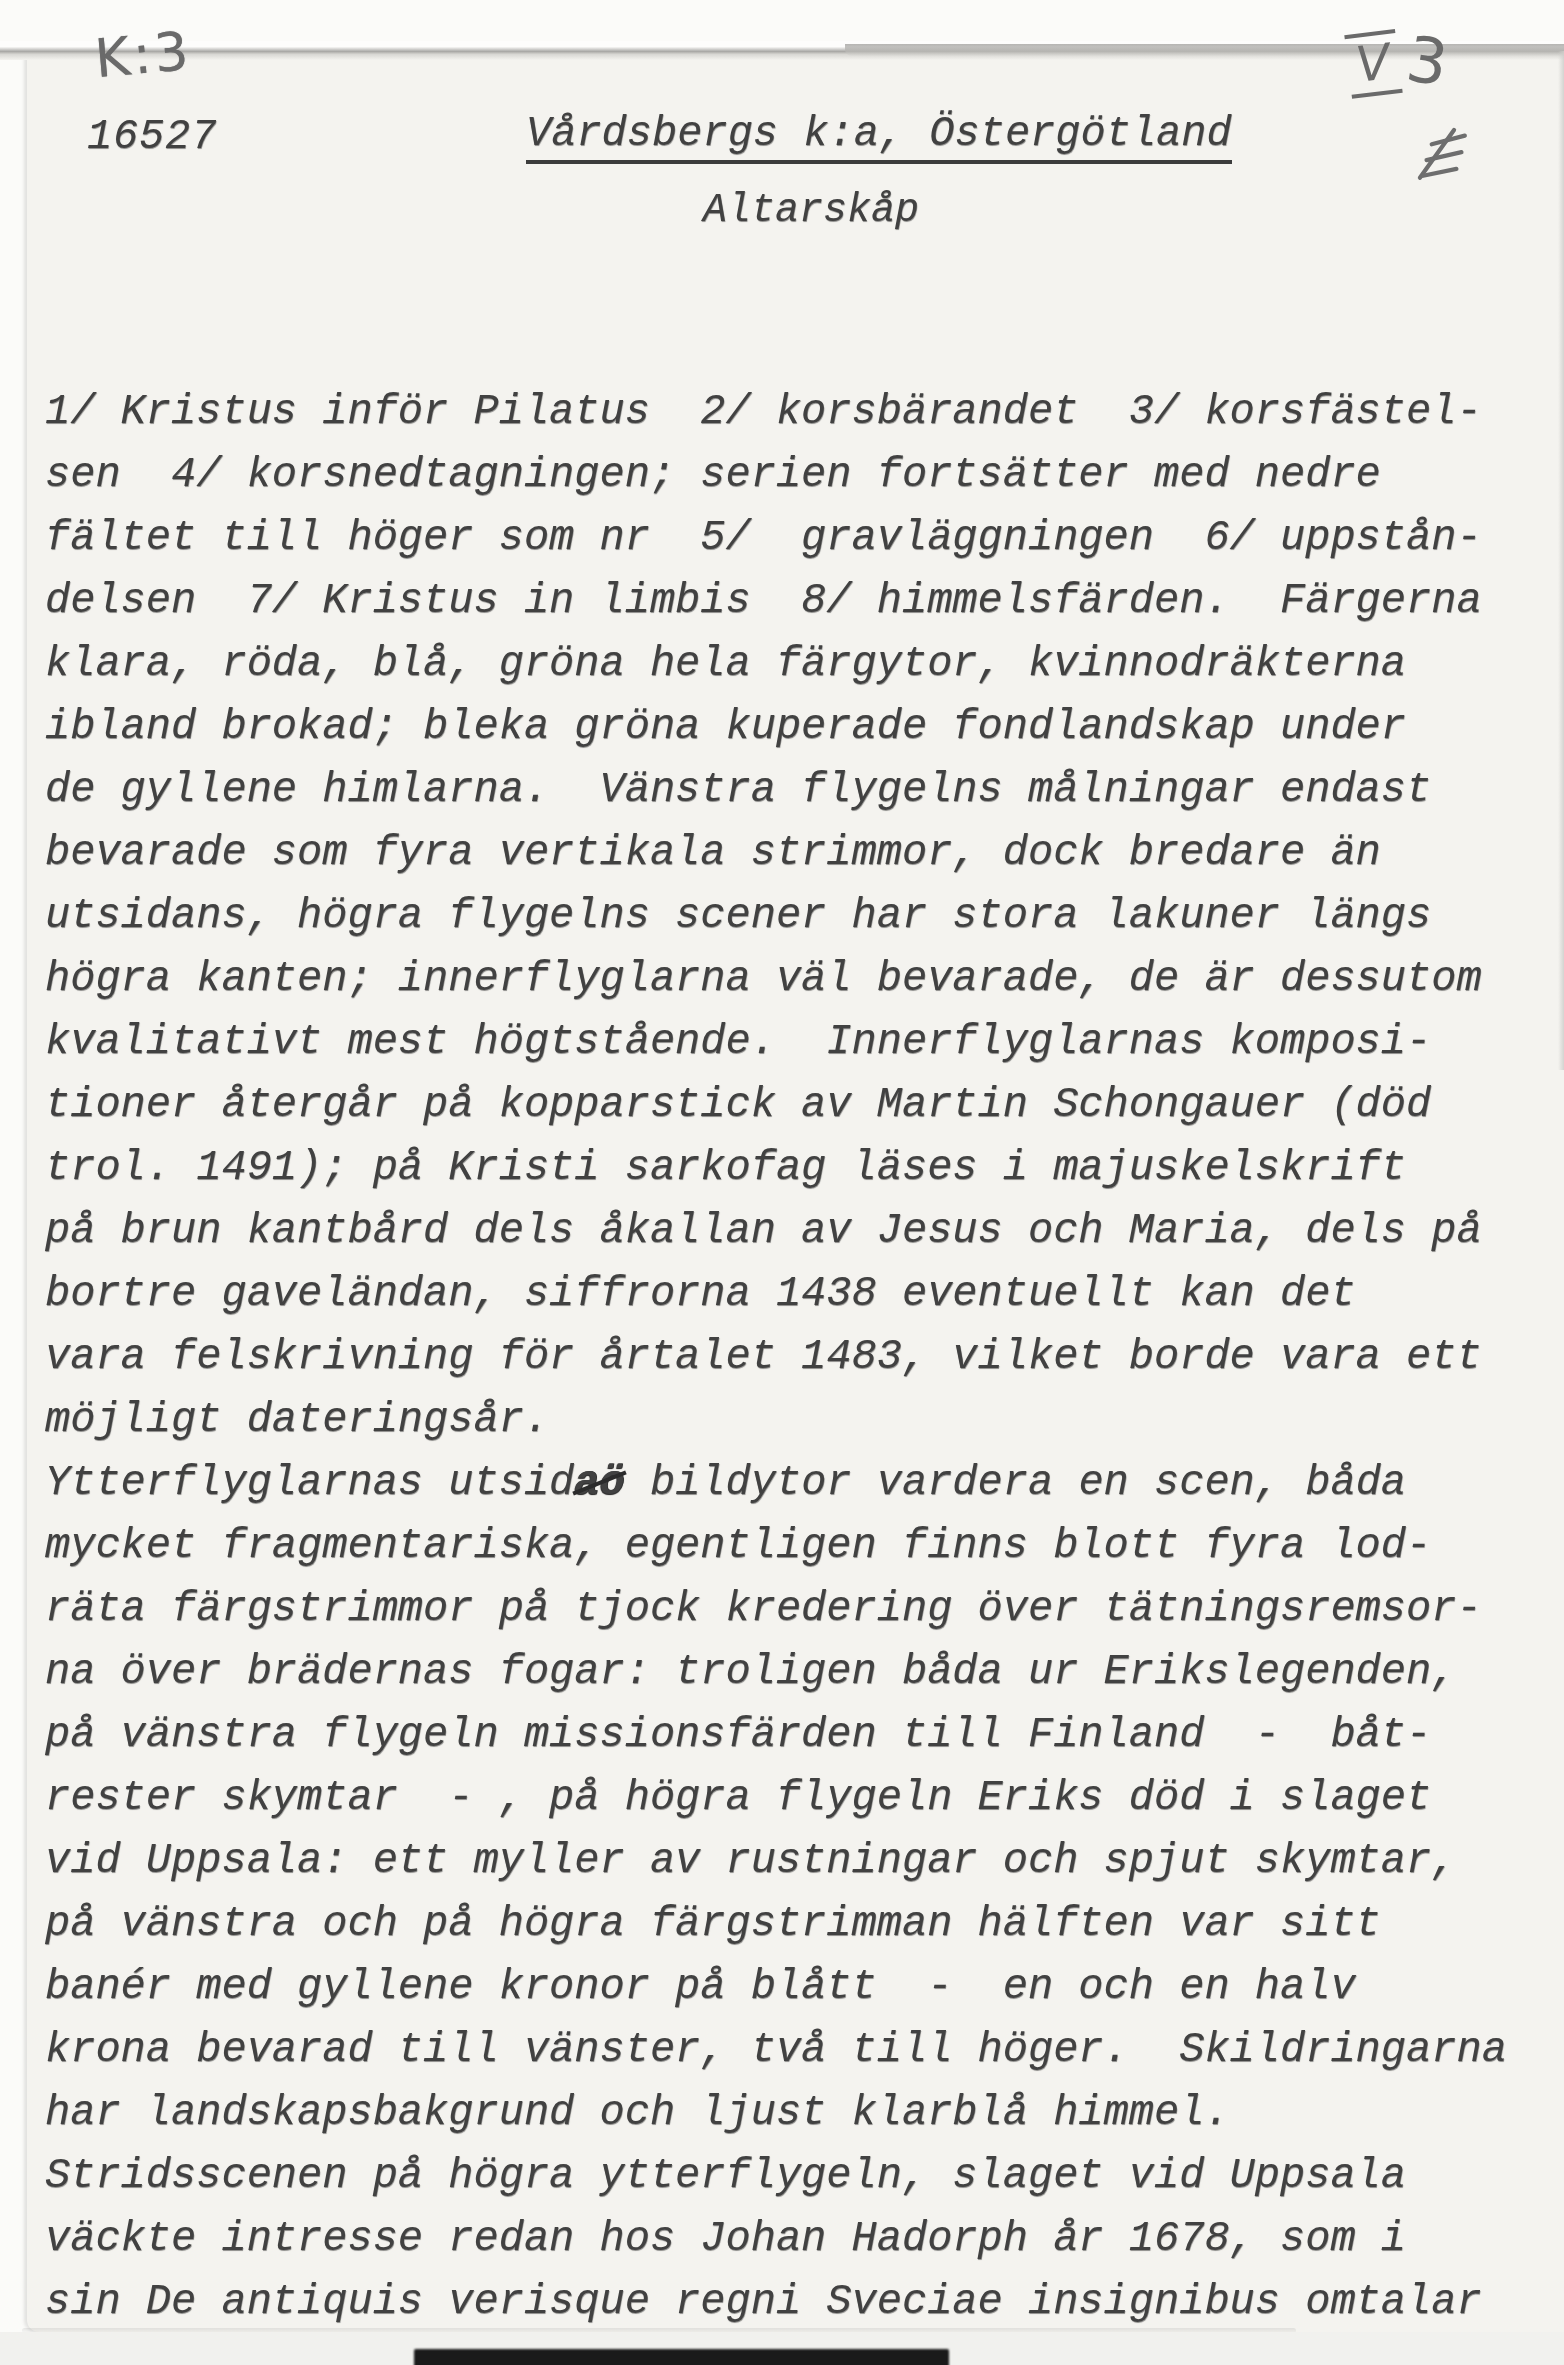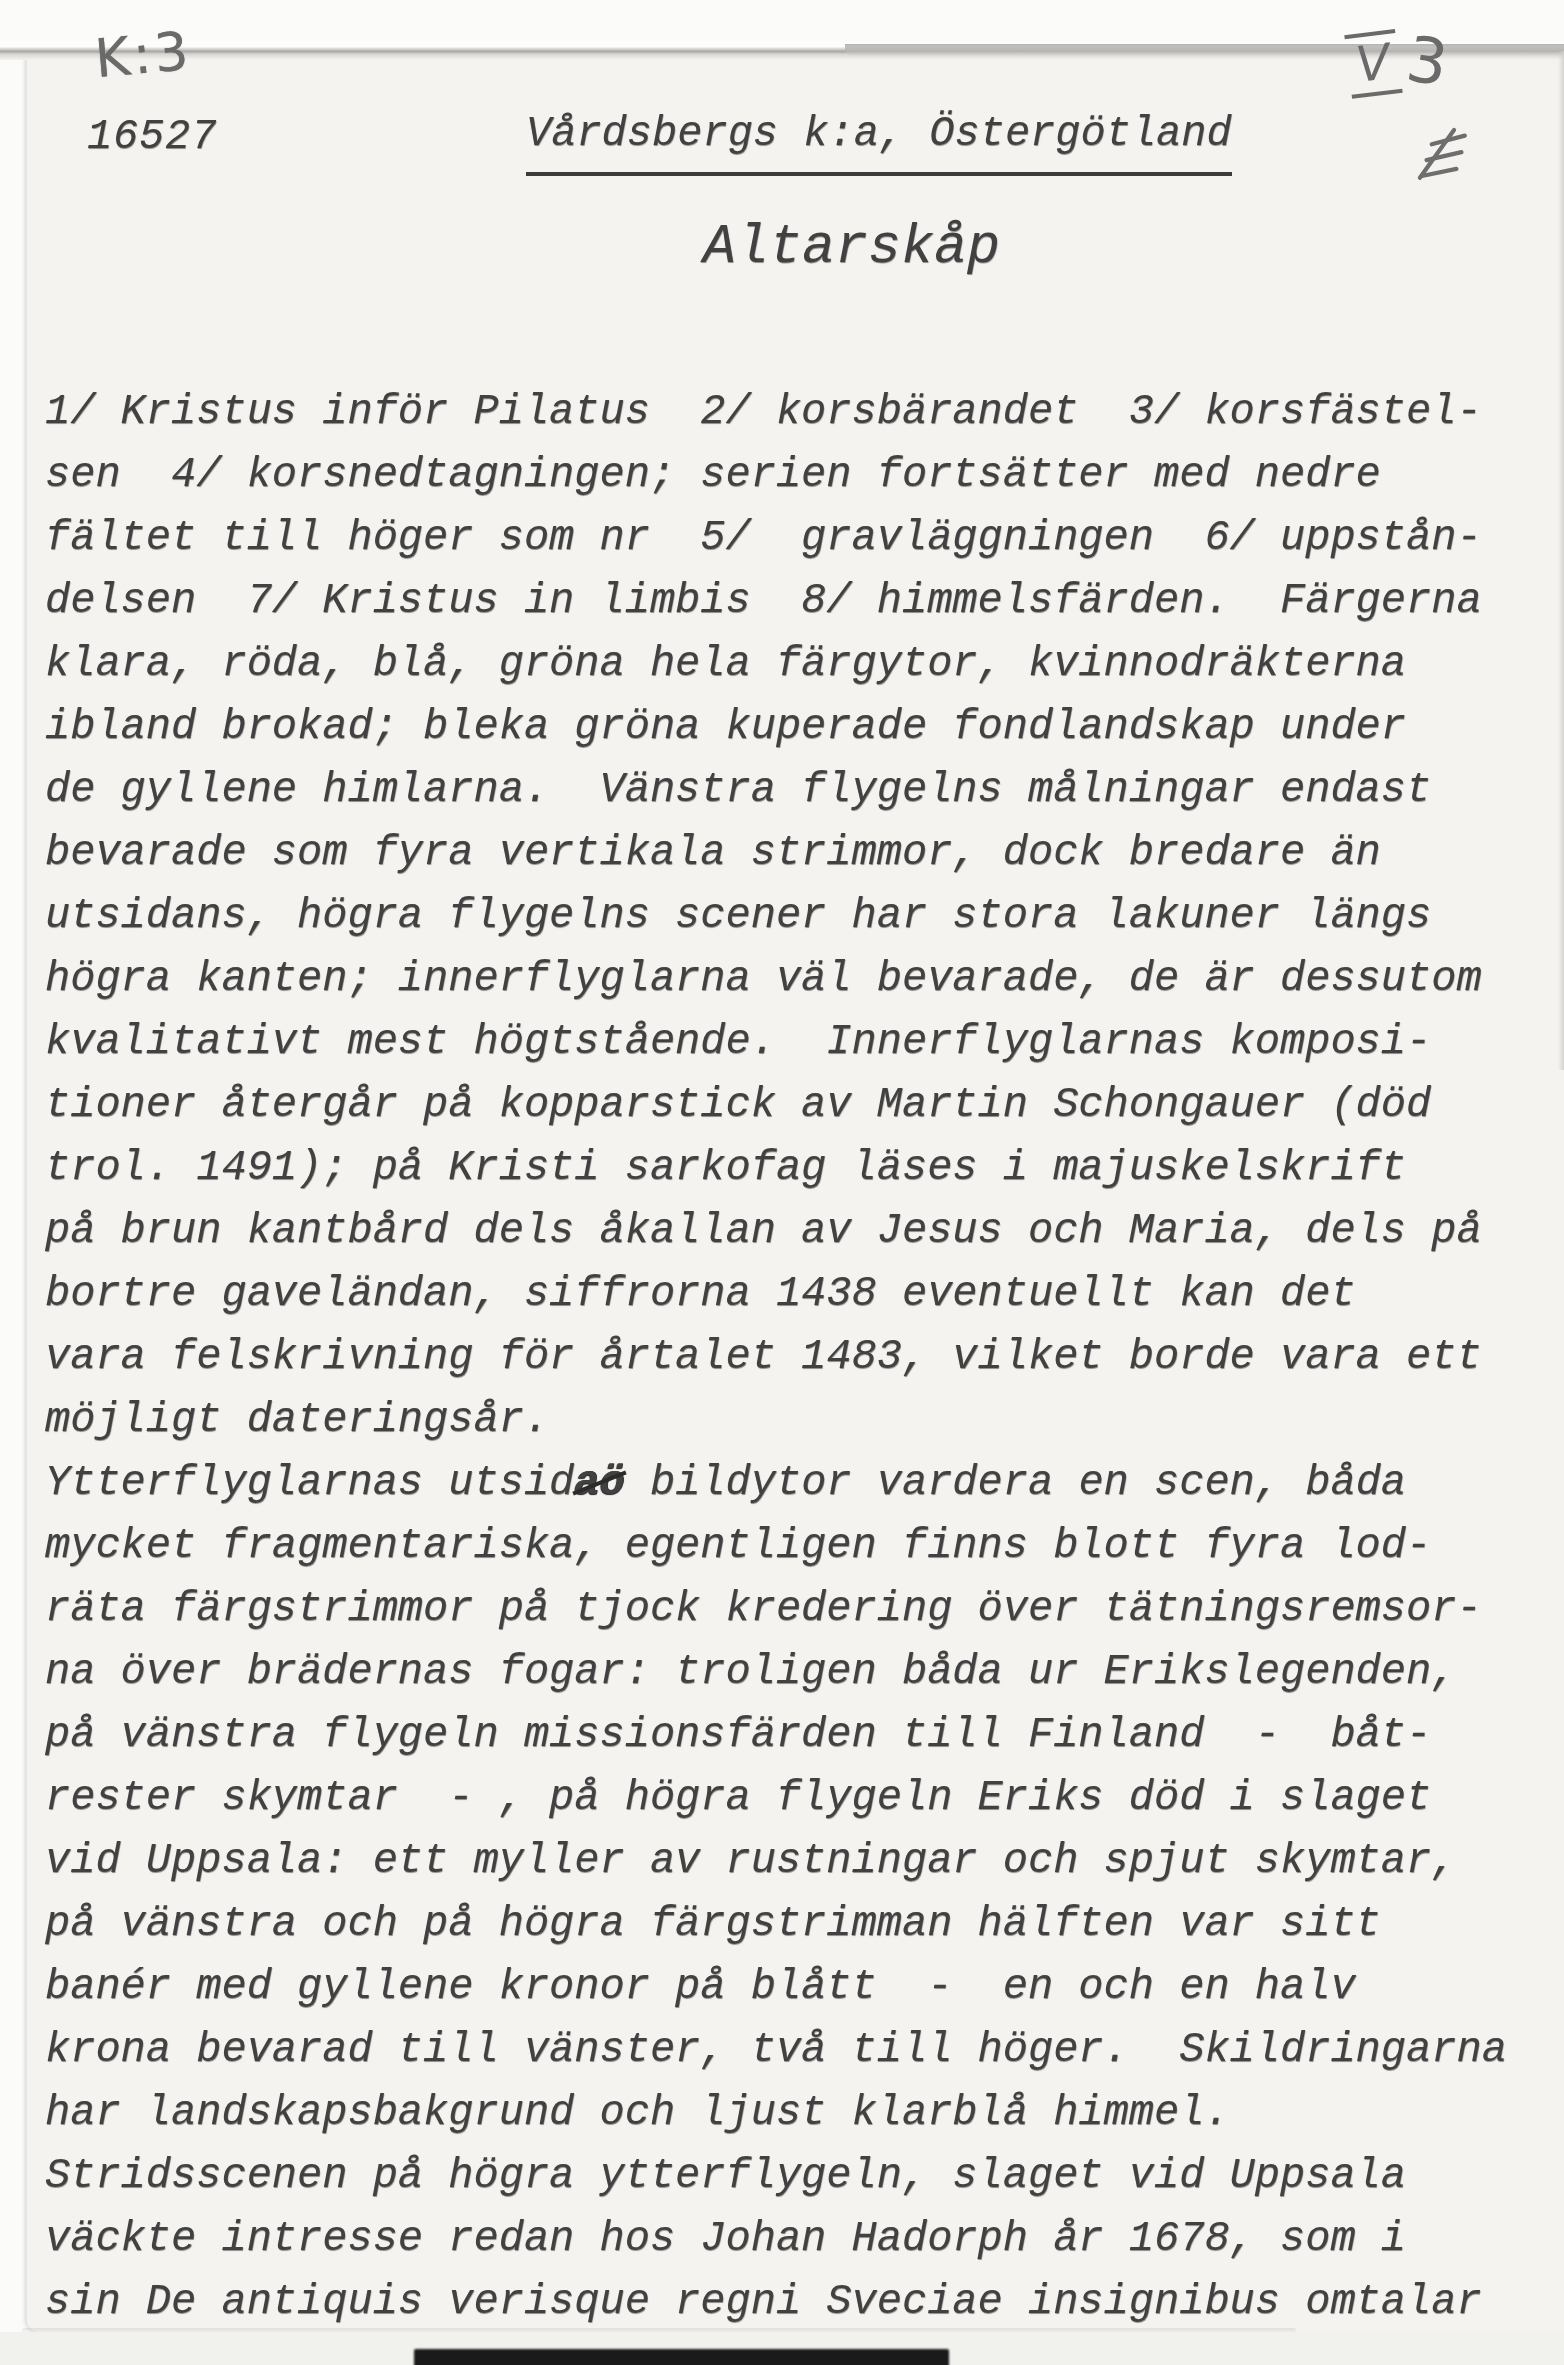--- a/index.html
+++ b/index.html
@@ -48,24 +48,24 @@
     position:absolute; left:414px; top:2349px; width:535px; height:18.7px;
     background:var(--strip,#1a1a1a); filter:blur(0.8px); border-radius:1.7px;
   }
   
   .typed{ text-shadow:0.5px 0.5px 0.7px rgba(60,60,60,0.55);font-style:italic; }
   .doc-number{
     position:absolute; left:87px; top:113px; font-size:42px; letter-spacing:0.8px;
   }
   .doc-title{
     position:absolute; left:526px; top:110px; font-size:42px; white-space:pre;
-    padding-bottom:14px; border-bottom:4.2px solid #3c3c3c;
+    padding-bottom:2px; border-bottom:4.2px solid #3c3c3c;
   }
   .section-heading{
-    position:absolute; left:703px; top:216px; font-size:55px; white-space:pre;
+    position:absolute; left:703px; top:188px; font-size:40px; white-space:pre;
   }
   .body-text{
     position:absolute; left:45px; top:255px; width:1494px;
     font-size:42px; line-height:63px; white-space:pre;
   }
   .line{ height:63px; }
   .ot{
     position:relative; display:inline-block; font-weight:bold;
     text-shadow:0.8px 0 0 #2e2e2e, -0.8px 0.8px 0.8px #2e2e2e, 0.5px 0.5px 0.8px rgba(40,40,40,.8);
   }

